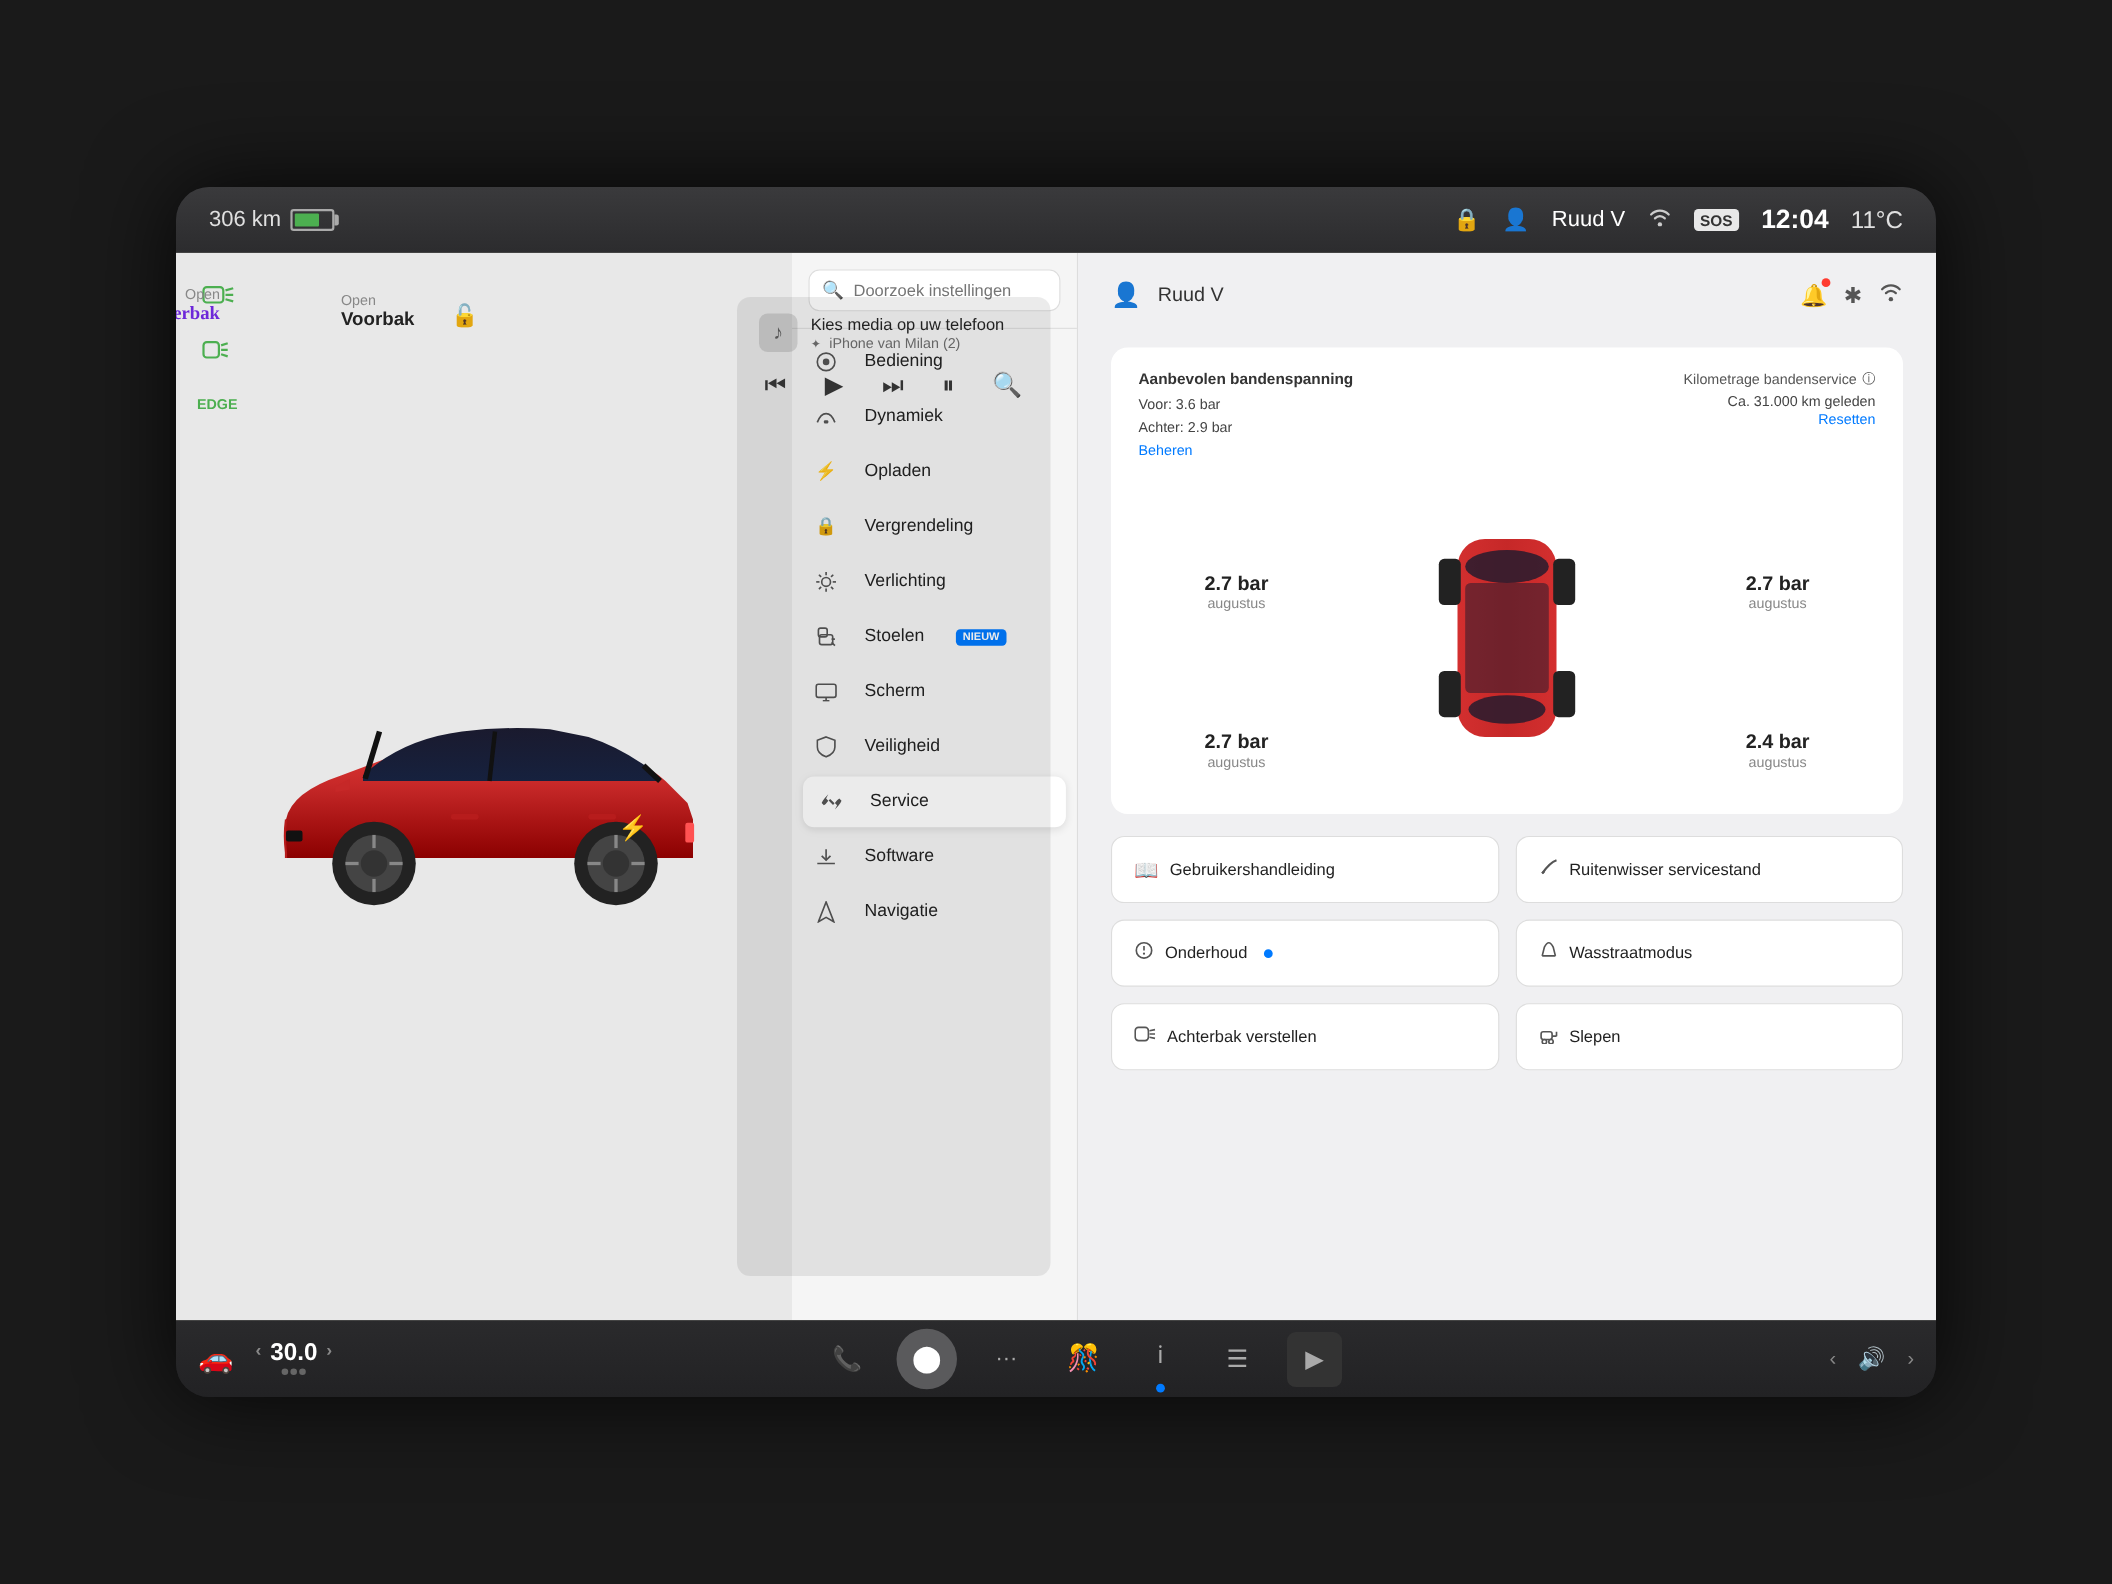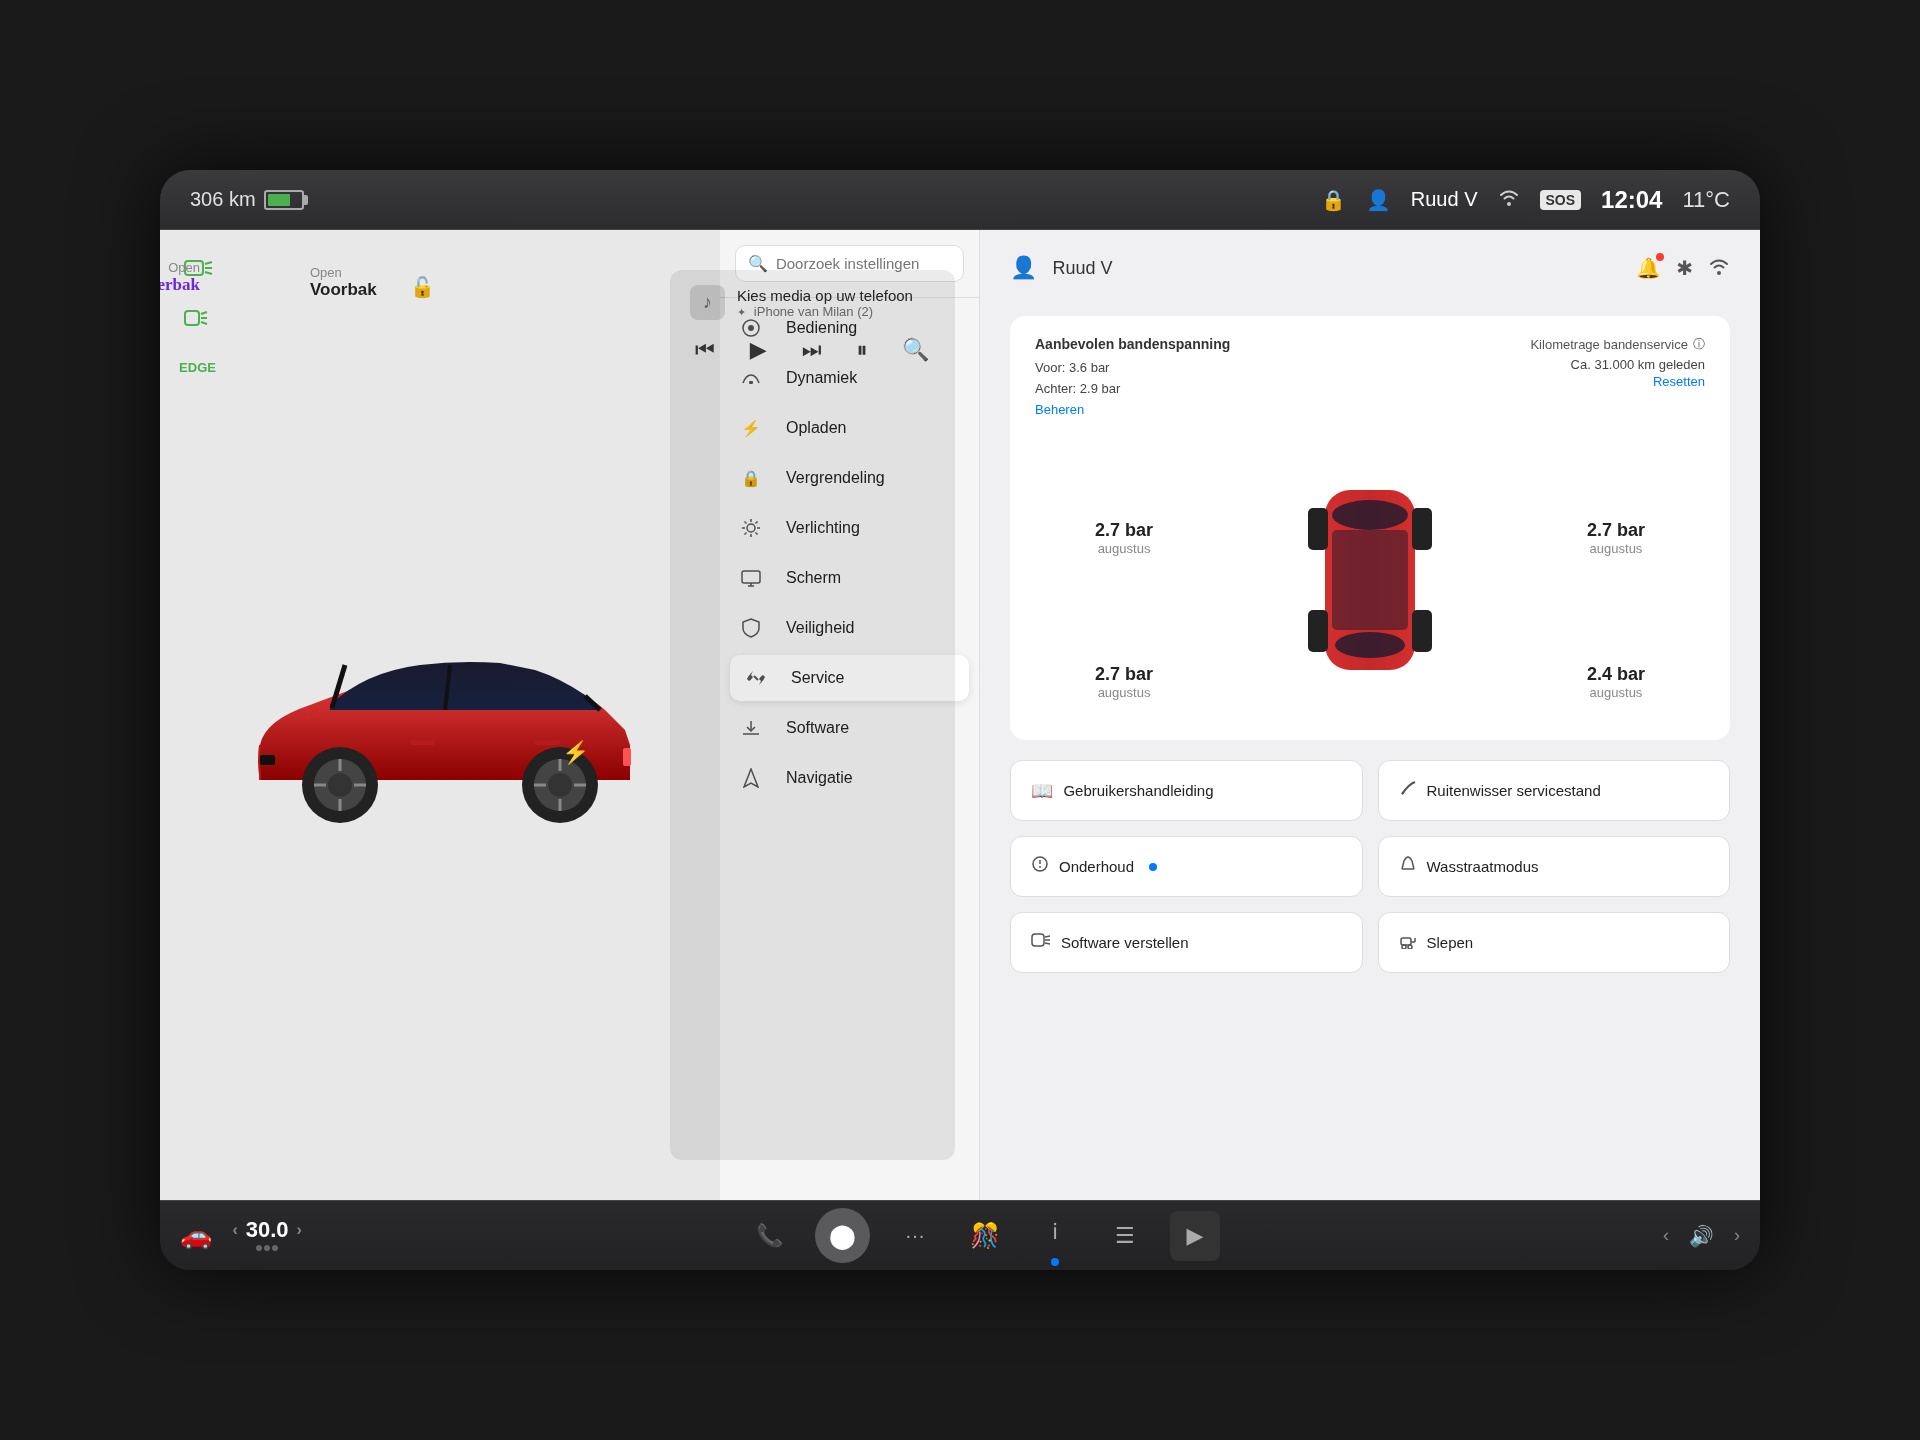--- a/index.html
+++ b/index.html
@@ -764,20 +764,32 @@
                 <line x1="16" y1="10" x2="19" y2="10" stroke="#555" stroke-width="1.5"></line>
                 <line x1="3.5" y1="3.5" x2="5.5" y2="5.5" stroke="#555" stroke-width="1.5"></line>
                 <line x1="14.5" y1="14.5" x2="16.5" y2="16.5" stroke="#555" stroke-width="1.5"></line>
                 <line x1="16.5" y1="3.5" x2="14.5" y2="5.5" stroke="#555" stroke-width="1.5"></line>
                 <line x1="3.5" y1="16.5" x2="5.5" y2="14.5" stroke="#555" stroke-width="1.5"></line>
               </svg>
           </span>
           <span class="menu-item-label">Verlichting</span>
         </div>
 
+        <div class="menu-item">
+          <span class="menu-item-icon">
+            <svg width="18" height="20" viewBox="0 0 18 20">
+                <rect x="3" y="8" width="12" height="9" rx="2" fill="none" stroke="#555" stroke-width="1.5"></rect>
+                <rect x="2" y="2" width="8" height="8" rx="2" fill="none" stroke="#555" stroke-width="1.5"></rect>
+                <line x1="14" y1="12" x2="17" y2="12" stroke="#555" stroke-width="1.5"></line>
+                <line x1="14" y1="15" x2="17" y2="18" stroke="#555" stroke-width="1.5"></line>
+              </svg>
+          </span>
+          <span class="menu-item-label">Stoelen</span>
+          <span class="badge-new">NIEUW</span>
+        </div>
 
         <div class="menu-item">
           <span class="menu-item-icon">
             <svg width="20" height="17" viewBox="0 0 20 17">
                 <rect x="1" y="1" width="18" height="12" rx="2" fill="none" stroke="#555" stroke-width="1.5"></rect>
                 <line x1="7" y1="16" x2="13" y2="16" stroke="#555" stroke-width="1.5"></line>
                 <line x1="10" y1="13" x2="10" y2="16" stroke="#555" stroke-width="1.5"></line>
               </svg>
           </span>
           <span class="menu-item-label">Scherm</span>
@@ -959,21 +971,21 @@
 
         <button class="service-btn">
           <span class="service-btn-icon">
             <svg width="20" height="16" viewBox="0 0 20 16">
                 <rect x="1" y="2" width="12" height="12" rx="3" fill="none" stroke="#555" stroke-width="1.5"></rect>
                 <line x1="14" y1="5" x2="19" y2="4" stroke="#555" stroke-width="1.5"></line>
                 <line x1="14" y1="8" x2="19" y2="8" stroke="#555" stroke-width="1.5"></line>
                 <line x1="14" y1="11" x2="19" y2="12" stroke="#555" stroke-width="1.5"></line>
               </svg>
           </span>
-          <span>Software verstellen</span>
+          <span>Achterbak verstellen</span>
         </button>
 
         <button class="service-btn">
           <span class="service-btn-icon">
             <svg width="18" height="18" viewBox="0 0 18 18">
                 <rect x="2" y="7" width="10" height="7" rx="2" fill="none" stroke="#555" stroke-width="1.5"></rect>
                 <circle cx="5" cy="16" r="2" fill="none" stroke="#555" stroke-width="1.5"></circle>
                 <circle cx="11" cy="16" r="2" fill="none" stroke="#555" stroke-width="1.5"></circle>
                 <line x1="12" y1="11" x2="16" y2="11" stroke="#555" stroke-width="1.5"></line>
                 <line x1="16" y1="7" x2="16" y2="11" stroke="#555" stroke-width="1.5"></line>

